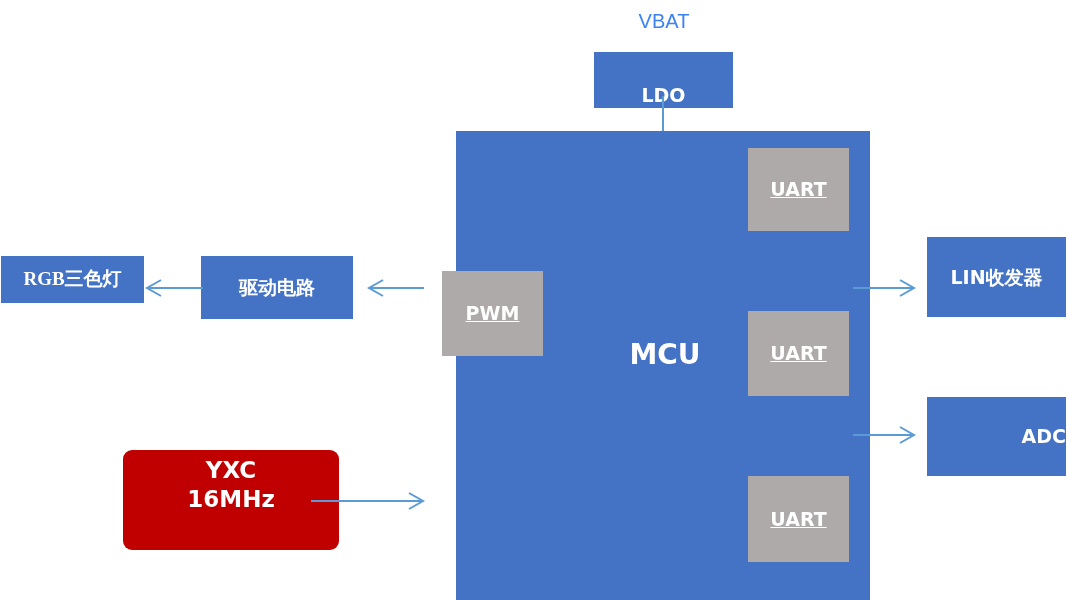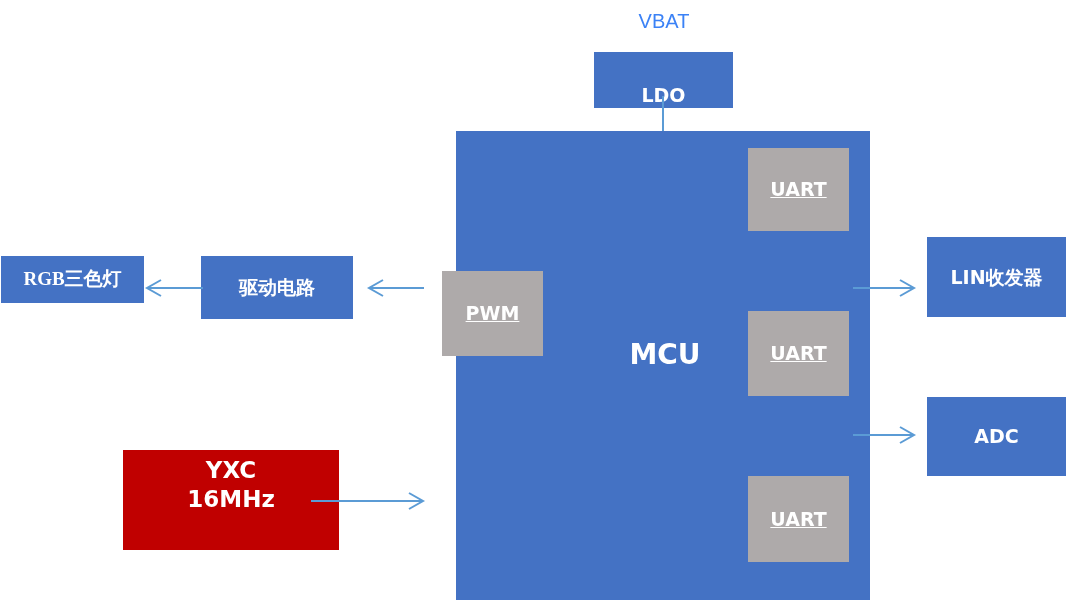--- a/index.html
+++ b/index.html
@@ -51,25 +51,25 @@
 </div>
 
 <div class="box blue lbl" style="left:201px; top:256px; width:152px; height:63px;">
   <span>驱动电路</span>
 </div>
 
 <div class="box blue lbl" style="left:927px; top:237px; width:139px; height:80px;">
   <span>LIN收发器</span>
 </div>
 
-<div class="box blue lbl" style="left:927px; top:397px; width:139px; height:79px;">
+<div class="box blue lbl" style="left:927px; top:397px; width:139px; height:79px;justify-content:flex-end;">
   <span>ADC</span>
 </div>
 
-<div class="box red" style="left:123px; top:450px; width:216px; height:100px; align-items:flex-start; padding-top:6px;">
+<div class="box red" style="left:123px; top:450px; width:216px; height:100px; align-items:flex-start; padding-top:6px;border-radius:9px;">
   <div style="font-size:23px; line-height:29px;">
     <div>YXC</div>
     <div>16MHz</div>
   </div>
 </div>
 
 <svg class="wires" width="1068" height="600">
   <g stroke="#5b9bd5" stroke-width="2" fill="none">
     <line x1="663" y1="96" x2="663" y2="131"></line>
 

